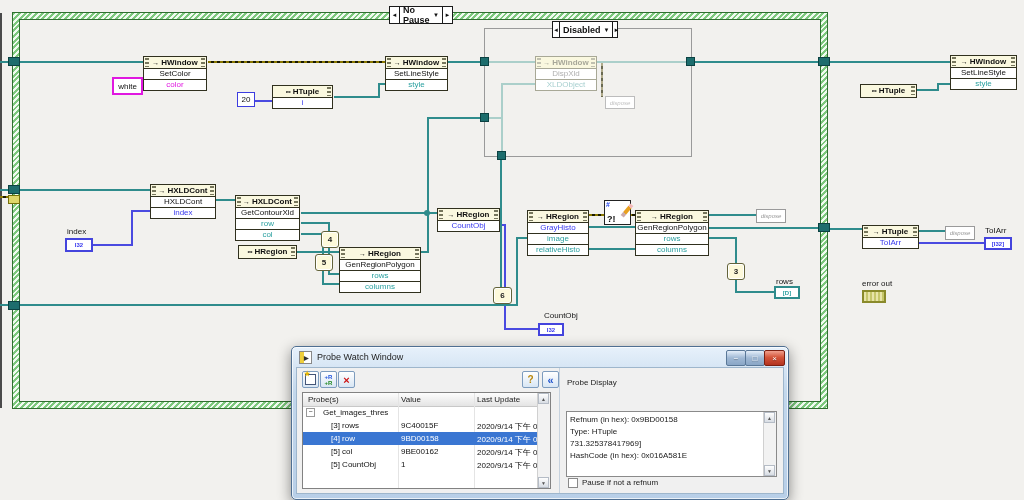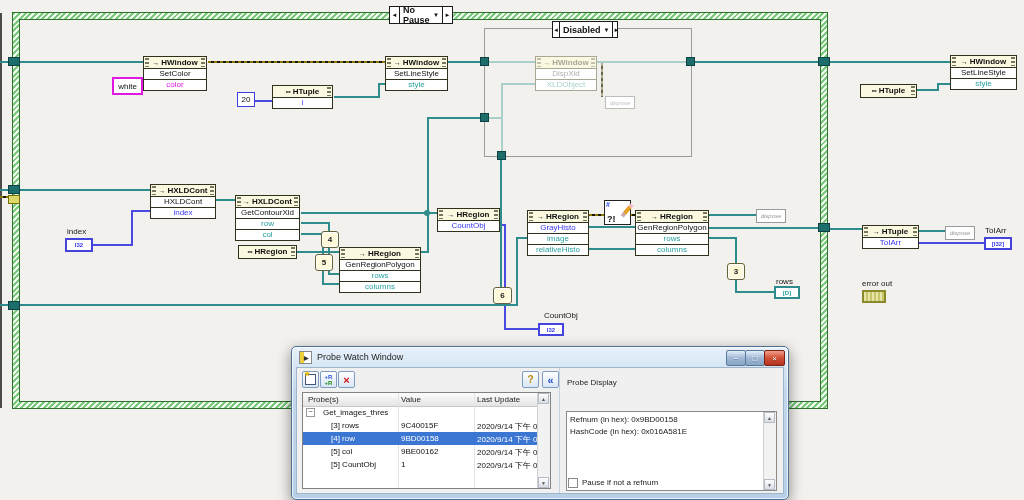--- a/index.html
+++ b/index.html
@@ -94,21 +94,21 @@
   .prow{position:absolute;left:0;right:12px;height:13px;color:#111;white-space:nowrap}
   .prow span{position:absolute;top:2px}
   .prow.selrow{background:#3a76d2;color:#fff}
   .treebox{position:absolute;left:3px;top:2px;width:9px;height:9px;border:1px solid #999;background:#fff;
            box-sizing:border-box;font-size:7px;line-height:6px;text-align:center;color:#333}
   .vscroll{position:absolute;right:0;top:0;bottom:0;width:12px;background:#f2f2f2;border-left:1px solid #d0d0d0}
   .sarrbtn{position:absolute;left:0;width:11px;height:11px;background:linear-gradient(180deg,#fefefe,#d8dde4);
            border:1px solid #b5bcc6;box-sizing:border-box;font-size:5px;color:#555;display:flex;
            align-items:center;justify-content:center}
   .rpane-lbl{position:absolute;font-size:8px;color:#222}
-  .pdisplay{position:absolute;left:269px;top:43px;width:211px;height:80px;background:#fff;border:1px solid #8a8a8a;
+  .pdisplay{position:absolute;left:269px;top:43px;width:211px;height:66px;background:#fff;border:1px solid #8a8a8a;
             box-sizing:border-box;overflow:hidden}
   .pdlines{position:absolute;left:3px;top:2px;right:14px;font-size:8px;line-height:12px;color:#1a1a1a}
   .chk{position:absolute;width:10px;height:10px;background:#fff;border:1px solid #8a8a8a;box-sizing:border-box}
   .divline{position:absolute;background:#c6d2de}
 </style>
 </head>
 <body>
 
 <div id="screen">
 
@@ -497,20 +497,22 @@
           <div class="sarrbtn" style="bottom:0">▼</div>
         </div>
       </div>
 
       <div class="divline" style="left:262px;top:0;width:1px;height:125px"></div>
 
       <div class="rpane-lbl" style="left:270px;top:10px">Probe Display</div>
       <div class="pdisplay">
         <div class="pdlines">
           <div>Refnum (in hex): 0x9BD00158</div>
+          <div>Type: HTuple</div>
+          <div>731.325378417969]</div>
           <div>HashCode (in hex): 0x016A581E</div>
         </div>
         <div class="vscroll">
           <div class="sarrbtn" style="top:0">▲</div>
           <div class="sarrbtn" style="bottom:0">▼</div>
         </div>
       </div>
       <div class="chk" style="left:271px;top:110px"></div>
       <div class="rpane-lbl" style="left:285px;top:110px">Pause if not a refnum</div>
     </div>

